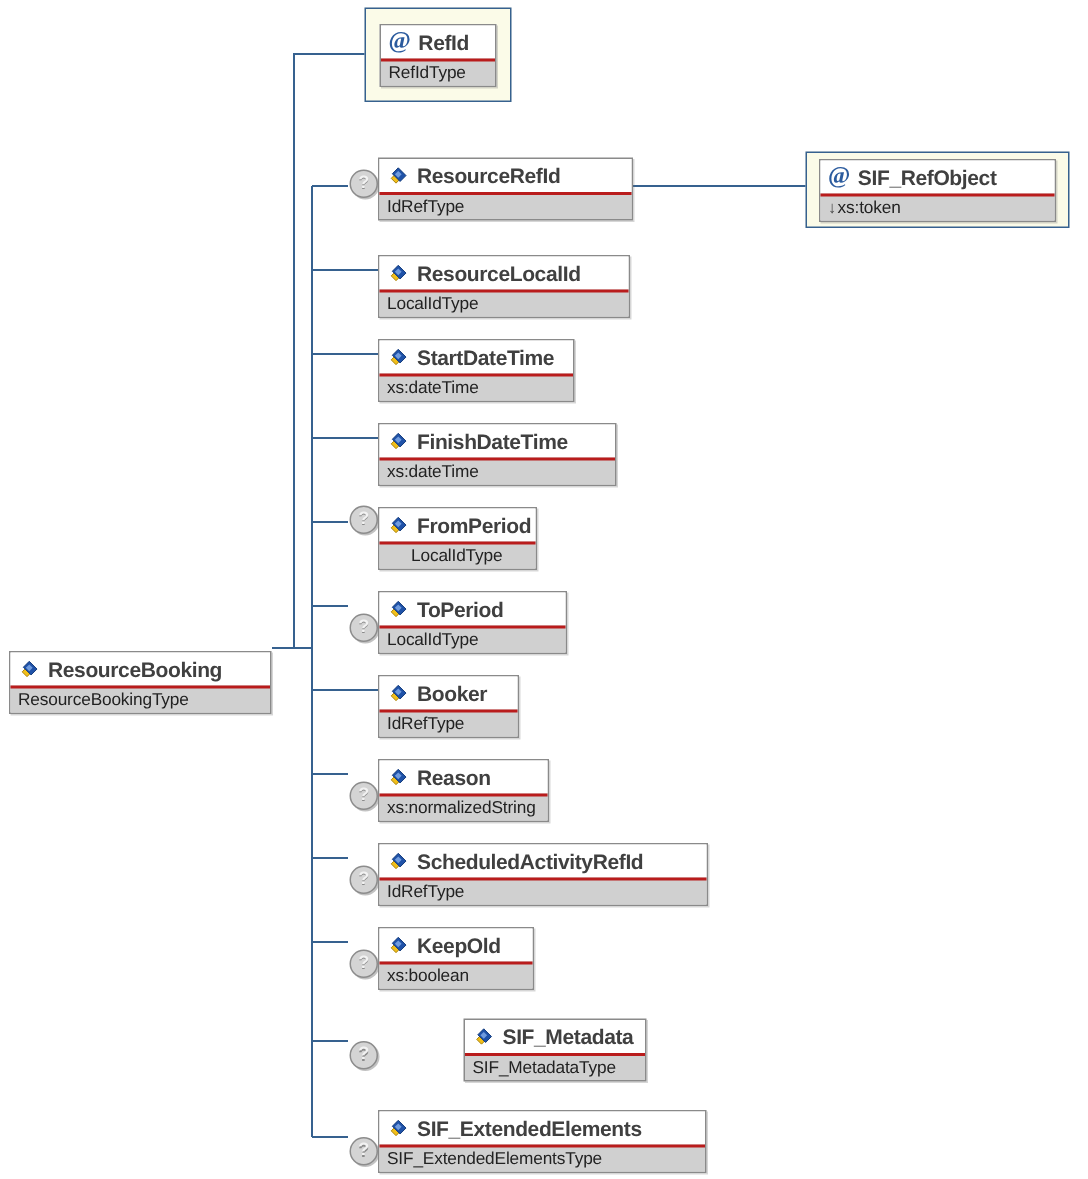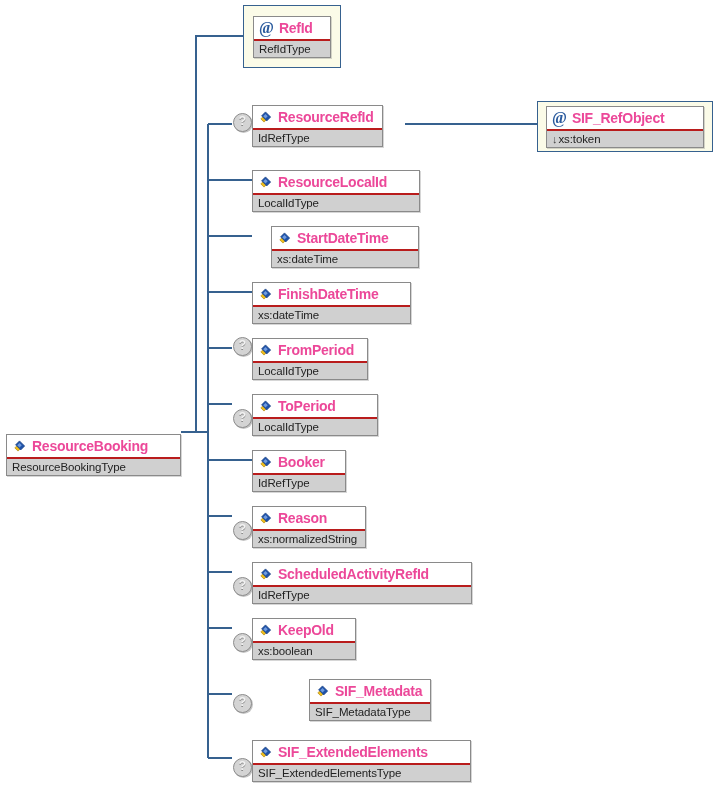--- a/index.html
+++ b/index.html
@@ -59,21 +59,21 @@
     line-height: 13px;
     padding: 2px 6px 3px 5px;
     height: 18px;
     box-sizing: border-box;
     white-space: nowrap;
     letter-spacing: -0.1px;
   }
   .node .label {
     font-size: 14px;
     font-weight: bold;
-    color: #ec4899;
+    color: #404040;
     letter-spacing: -0.25px;
     line-height: 16px;
   }
 
   
   .icon {
     display: inline-block;
     flex: 0 0 auto;
     margin-right: 5px;
     line-height: 0;
@@ -183,21 +183,21 @@
     <div class="name-row">
       <span class="attr-icon">@</span>
       <span class="label">SIF_RefObject</span>
     </div>
     <div class="type-row">
       <span class="arrow-glyph">↓</span><span>xs:token</span>
     </div>
   </div>
 
   <div class="optional-marker" style="left:233px; top:113px;">?</div>
-  <div class="node" style="left:252px; top:105px; width:131px;">
+  <div class="node" style="left:252px; top:105px; width:170px;">
     <div class="name-row">
       <span class="icon">
         <svg width="15" height="15" viewBox="0 0 16 16">
           <path d="M3 9.5 L7.2 5.3 L10.6 8.7 L6.4 12.9 Z" fill="#f2bf19" stroke="#a8810c" stroke-width="0.7"></path>
           <path d="M8 2 L13.5 7.5 L9.3 11.7 L3.8 6.2 Z" fill="#1f52a8" stroke="#123a7a" stroke-width="0.7"></path>
           <path d="M5.6 6.6 L8 4.2 L10.4 6.6 L8 9 Z" fill="#7ea8e8" opacity="0.85"></path>
         </svg>
       </span>
       <span class="label">ResourceRefId</span>
     </div>
@@ -211,21 +211,21 @@
           <path d="M3 9.5 L7.2 5.3 L10.6 8.7 L6.4 12.9 Z" fill="#f2bf19" stroke="#a8810c" stroke-width="0.7"></path>
           <path d="M8 2 L13.5 7.5 L9.3 11.7 L3.8 6.2 Z" fill="#1f52a8" stroke="#123a7a" stroke-width="0.7"></path>
           <path d="M5.6 6.6 L8 4.2 L10.4 6.6 L8 9 Z" fill="#7ea8e8" opacity="0.85"></path>
         </svg>
       </span>
       <span class="label">ResourceLocalId</span>
     </div>
     <div class="type-row">LocalIdType</div>
   </div>
 
-  <div class="node" style="left:252px; top:226px; width:148px;margin-left:19px;">
+  <div class="node" style="left:252px; top:226px; width:131px;">
     <div class="name-row">
       <span class="icon">
         <svg width="15" height="15" viewBox="0 0 16 16">
           <path d="M3 9.5 L7.2 5.3 L10.6 8.7 L6.4 12.9 Z" fill="#f2bf19" stroke="#a8810c" stroke-width="0.7"></path>
           <path d="M8 2 L13.5 7.5 L9.3 11.7 L3.8 6.2 Z" fill="#1f52a8" stroke="#123a7a" stroke-width="0.7"></path>
           <path d="M5.6 6.6 L8 4.2 L10.4 6.6 L8 9 Z" fill="#7ea8e8" opacity="0.85"></path>
         </svg>
       </span>
       <span class="label">StartDateTime</span>
     </div>
@@ -240,21 +240,21 @@
           <path d="M8 2 L13.5 7.5 L9.3 11.7 L3.8 6.2 Z" fill="#1f52a8" stroke="#123a7a" stroke-width="0.7"></path>
           <path d="M5.6 6.6 L8 4.2 L10.4 6.6 L8 9 Z" fill="#7ea8e8" opacity="0.85"></path>
         </svg>
       </span>
       <span class="label">FinishDateTime</span>
     </div>
     <div class="type-row">xs:dateTime</div>
   </div>
 
   <div class="optional-marker" style="left:233px; top:337px;">?</div>
-  <div class="node" style="left:252px; top:338px; width:116px;">
+  <div class="node" style="left:252px; top:338px; width:106px;text-align:center;">
     <div class="name-row">
       <span class="icon">
         <svg width="15" height="15" viewBox="0 0 16 16">
           <path d="M3 9.5 L7.2 5.3 L10.6 8.7 L6.4 12.9 Z" fill="#f2bf19" stroke="#a8810c" stroke-width="0.7"></path>
           <path d="M8 2 L13.5 7.5 L9.3 11.7 L3.8 6.2 Z" fill="#1f52a8" stroke="#123a7a" stroke-width="0.7"></path>
           <path d="M5.6 6.6 L8 4.2 L10.4 6.6 L8 9 Z" fill="#7ea8e8" opacity="0.85"></path>
         </svg>
       </span>
       <span class="label">FromPeriod</span>
     </div>

